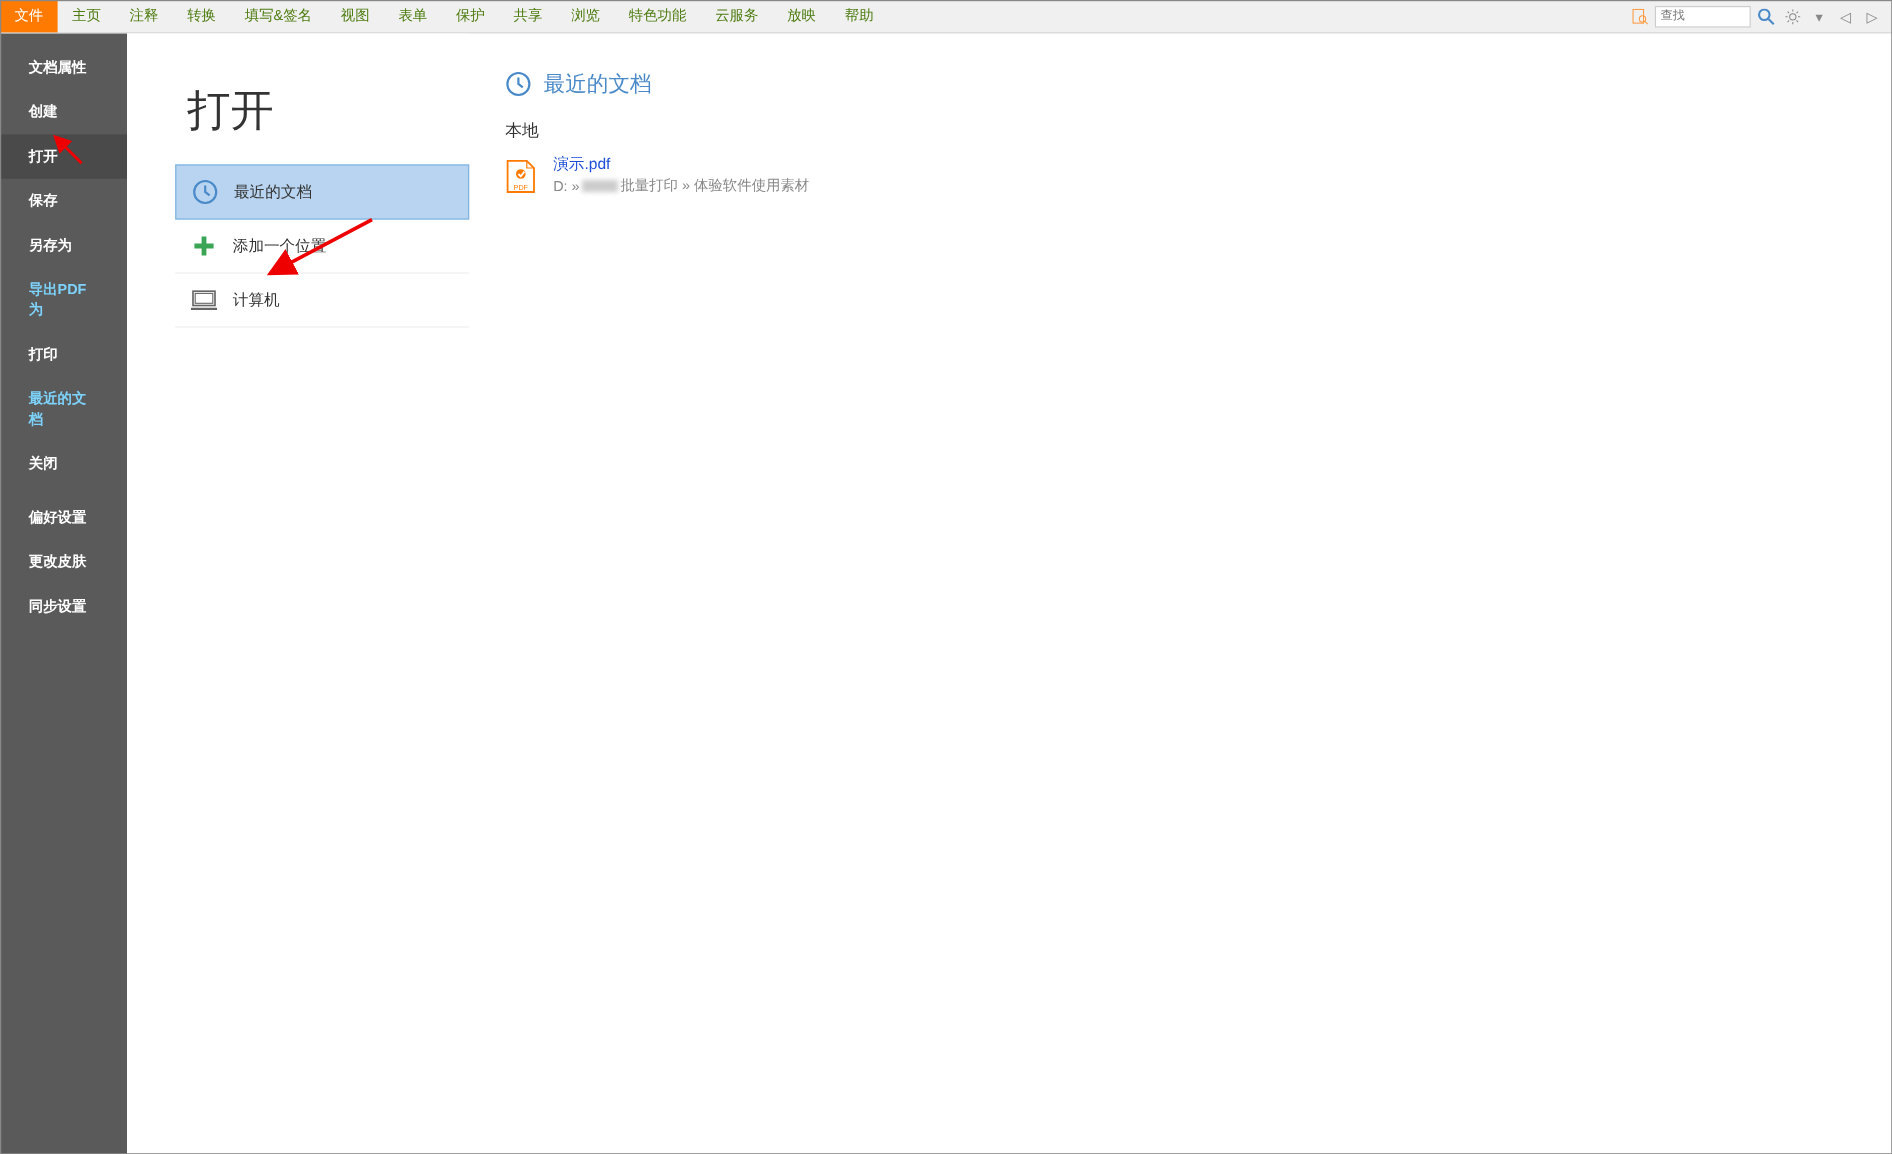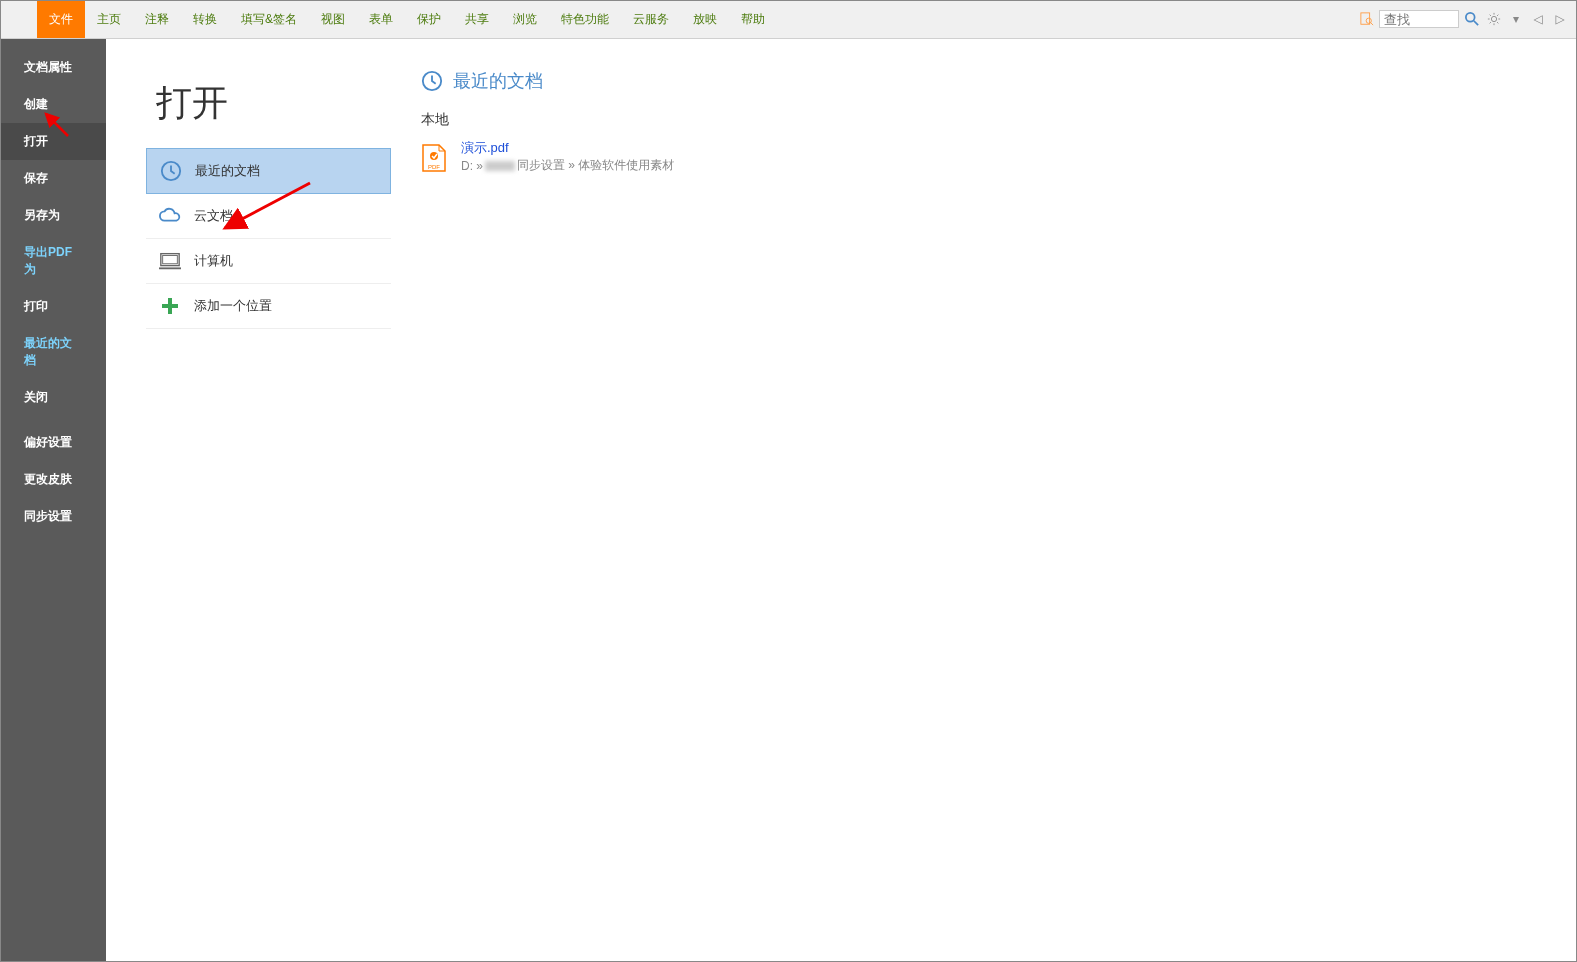--- a/index.html
+++ b/index.html
@@ -1,42 +1,41 @@
 <!DOCTYPE html>
 <html><head>
   <meta charset="utf-8">
   <style>
     * { margin: 0; padding: 0; box-sizing: border-box; font-family: "Microsoft YaHei", sans-serif; }
     body { width: 1577px; height: 962px; overflow: hidden; background: #fff; }
     
     .top-menubar {
-      height: 39px;
+      height: 28px;
       background: #f0f0f0;
       border-bottom: 1px solid #d0d0d0;
       display: flex;
       align-items: stretch;
-      padding-left: 37px;
     }
     .menu-tab {
       padding: 0 12px;
       font-size: 12px;
       color: #4d7c0f;
       display: flex;
       align-items: center;
       cursor: pointer;
     }
     .menu-tab.active {
       background: #ff7a00;
       color: #fff;
     }
     .menu-spacer { flex: 1; }
     .menu-right { display: flex; align-items: center; gap: 4px; padding-right: 8px; }
     .search-icon { width: 16px; height: 16px; display: flex; align-items: center; justify-content: center; color: #ff7a00; }
     .search-input {
-      width: 80px; height: 18px; border: 1px solid #ccc; font-size: 13px; padding: 0 4px;
+      width: 80px; height: 18px; border: 1px solid #ccc; font-size: 10px; padding: 0 4px;
       background: #fff;
     }
     .search-btn { width: 18px; height: 18px; display:flex; align-items:center; justify-content:center; color:#4a8ac9; cursor:pointer; }
     .gear-btn, .nav-btn { width: 18px; height: 18px; display:flex; align-items:center; justify-content:center; color:#888; cursor:pointer; font-size:12px; }
     
     .main-area { display: flex; height: calc(100% - 24px); }
     
     .sidebar {
       width: 106px;
       background: #5a5a5a;
@@ -180,43 +179,35 @@
           <span class="loc-icon">
             <svg width="22" height="22" viewBox="0 0 24 24">
                 <circle cx="12" cy="12" r="10" fill="none" stroke="#4a8ac9" stroke-width="2"></circle>
                 <path d="M12 6v6l4 3" stroke="#4a8ac9" stroke-width="2" fill="none"></path>
               </svg>
           </span>
           <span>最近的文档</span>
         </div>
         <div class="location-item">
           <span class="loc-icon">
-            <svg width="22" height="18" viewBox="0 0 24 18">
-                <path d="M6 14a5 5 0 010-10 6 6 0 0111 2 4 4 0 012 8H6z" fill="none" stroke="#4a8ac9" stroke-width="2"></path>
+            <svg width="20" height="20" viewBox="0 0 20 20">
+                <path d="M10 2v16M2 10h16" stroke="#3aa655" stroke-width="4"></path>
               </svg>
           </span>
-          <span>云文档</span>
+          <span>添加一个位置</span>
         </div>
         <div class="location-item">
           <span class="loc-icon">
             <svg width="22" height="20" viewBox="0 0 24 20">
                 <rect x="2" y="2" width="20" height="13" fill="none" stroke="#666" stroke-width="1.5"></rect>
                 <rect x="4" y="4" width="16" height="9" fill="none" stroke="#666"></rect>
                 <line x1="0" y1="18" x2="24" y2="18" stroke="#666" stroke-width="2"></line>
               </svg>
           </span>
           <span>计算机</span>
-        </div>
-        <div class="location-item">
-          <span class="loc-icon">
-            <svg width="20" height="20" viewBox="0 0 20 20">
-                <path d="M10 2v16M2 10h16" stroke="#3aa655" stroke-width="4"></path>
-              </svg>
-          </span>
-          <span>添加一个位置</span>
         </div>
       </div>
     </div>
 
     <div class="recent-panel">
       <div class="recent-header">
         <span class="recent-header-icon">
           <svg width="22" height="22" viewBox="0 0 24 24">
               <circle cx="12" cy="12" r="10" fill="none" stroke="#4a8ac9" stroke-width="2"></circle>
               <path d="M12 6v6l4 3" stroke="#4a8ac9" stroke-width="2" fill="none"></path>
@@ -233,21 +224,21 @@
               <circle cx="13" cy="13" r="4" fill="#ff7a00"></circle>
               <path d="M11 13l2 2 3-4" stroke="#fff" stroke-width="1.5" fill="none"></path>
               <text x="13" y="26" font-size="6" fill="#ff7a00" text-anchor="middle">PDF</text>
             </svg>
         </span>
         <div class="file-info">
           <span class="file-name">演示.pdf</span>
           <span class="file-path">
             <span>D: »</span>
             <span class="path-blur"></span>
-            <span>同步设置 » 体验软件使用素材</span>
+            <span>批量打印 » 体验软件使用素材</span>
           </span>
         </div>
       </div>
     </div>
   </div>
 </div>
 
 <svg class="arrow-overlay arrow1" width="30" height="30">
   <defs>
       <marker id="ah1" markerWidth="6" markerHeight="6" refX="5" refY="3" orient="auto">

